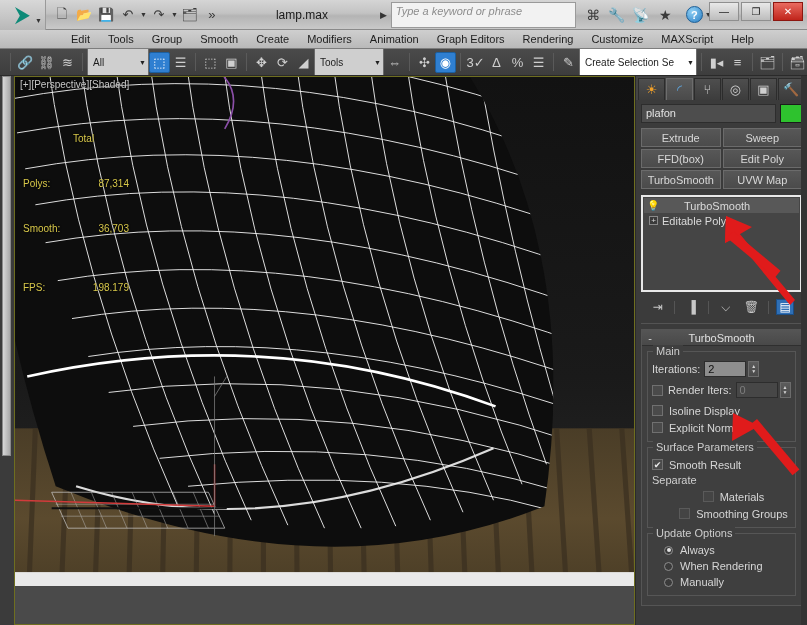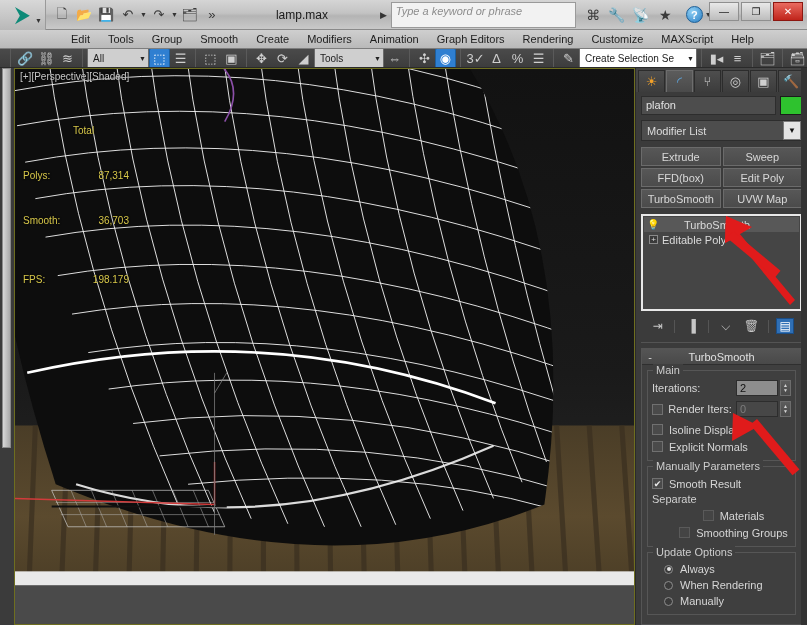--- a/index.html
+++ b/index.html
@@ -206,21 +206,21 @@
   .rollout-hd .ttl { flex:1;text-align:center;padding-right:16px;}
   .rollout-bd { padding:5px 5px 4px 5px; }
 
   .grp { border:1px solid #565656; margin-bottom:5px; padding:3px 4px 5px 4px; position:relative;}
   .grp > .gtitle {
     position:absolute; top:-7px; left:5px; background:#3f3f3f; padding:0 3px;
     font-size:11px;color:#cdcdcd;
   }
   .grp-inner { margin-top:5px; }
 
-  .frow { display:flex;align-items:center;height:18px;margin-bottom:3px;justify-content:space-between;}
+  .frow { display:flex;align-items:center;height:18px;margin-bottom:3px;justify-content:flex-start;}
   .frow .flbl { font-size:11px;color:#d6d6d6;margin-right:4px;}
   .spin { display:flex;align-items:center;}
   .spinfield {
     width:42px;height:16px;background:#8e8e8e;border:1px solid #2d2d2d;
     color:#111;font-size:11px;padding:0 3px;line-height:14px;
   }
   .spinfield.dis { background:#474747;color:#7d7d7d;}
   .spinbtns {
     width:11px;height:16px;margin-left:2px;
     background:linear-gradient(180deg,#5c5c5c,#4a4a4a);border:1px solid #6c6c6c;
@@ -541,24 +541,20 @@
         </div>
       </div>
 
       <div class="cp-body">
 
         <div class="namerow">
           <div class="namefield">plafon</div>
           <div class="colorswatch" style="background: rgb(46, 194, 46);"></div>
         </div>
 
-        <div class="modlist">
-          <span>Modifier List</span>
-          <span class="dd">▼</span>
-        </div>
 
         <div class="btngrid">
           <div class="mbtn">Extrude</div>
           <div class="mbtn">Sweep</div>
           <div class="mbtn">FFD(box)</div>
           <div class="mbtn">Edit Poly</div>
           <div class="mbtn">TurboSmooth</div>
           <div class="mbtn">UVW Map</div>
         </div>
 
@@ -618,21 +614,21 @@
                   <span class="clbl">Isoline Display</span>
                 </div>
                 <div class="ckrow">
                   <span class="cbx"></span>
                   <span class="clbl">Explicit Normals</span>
                 </div>
               </div>
             </div>
 
             <div class="grp">
-              <span class="gtitle">Manually Parameters</span>
+              <span class="gtitle">Surface Parameters</span>
               <div class="grp-inner">
                 <div class="ckrow">
                   <span class="cbx">✔</span>
                   <span class="clbl">Smooth Result</span>
                 </div>
                 <div class="plain">Separate</div>
                 <div class="ckrow indent">
                   <span class="cbx dim"></span>
                   <span class="clbl">Materials</span>
                 </div>

